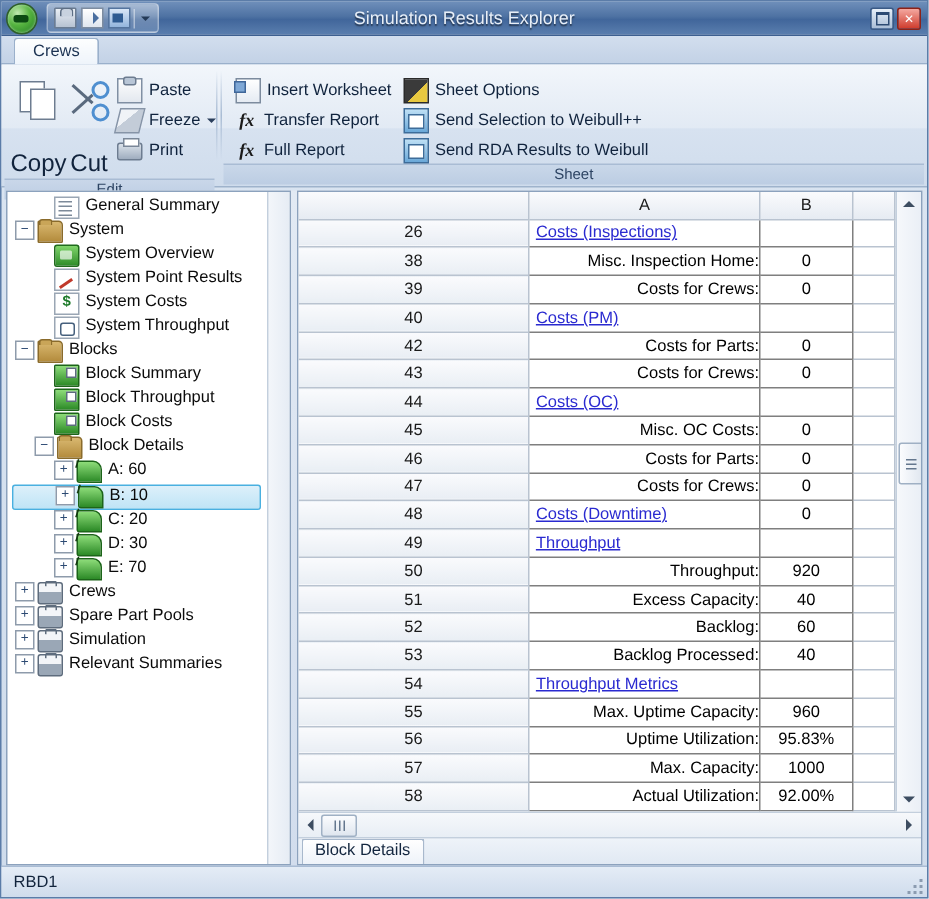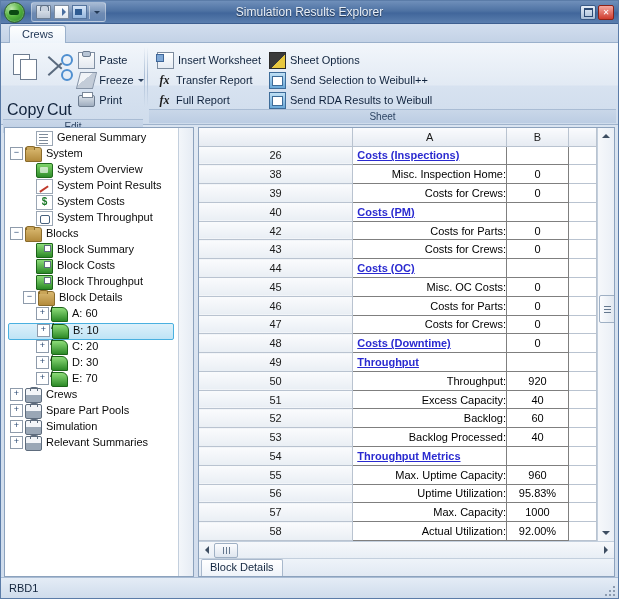--- a/index.html
+++ b/index.html
@@ -200,21 +200,21 @@
     border:1px solid #b9c3d0;border-top:none;border-left:none;
     text-align:center;color:#1a1a1a;height:19px;
   }
   td.rowh{
     width:28px;background:linear-gradient(180deg,#fafbfd,#e9eef4);
     border:1px solid #b9c3d0;border-top:none;border-left:none;
     text-align:center;color:#1a1a1a;
   }
   td.ca{border:1px solid #7f7f7f;border-top:none;border-left:none;
         padding-right:4px;text-align:right;color:#000;background:#fff;}
-  td.ca.hdr{text-align:left;padding-left:4px;border-right:1px solid #7f7f7f;font-weight:bold;}
+  td.ca.hdr{text-align:left;padding-left:4px;border-right:1px solid #7f7f7f;}
   td.ca.hdr span{color:#2a2ad0;text-decoration:underline;}
   td.cb{width:62px;border:1px solid #7f7f7f;border-top:none;border-left:none;
         text-align:center;color:#000;background:#fff;}
   td.cc{width:28px;border:1px solid #b9c3d0;border-top:none;border-left:none;background:#fff;}
 
   .vscroll{
     width:16px;flex:0 0 16px;background:linear-gradient(90deg,#f6f8fb,#eaeff6);
     border-left:1px solid #c3cfdd;display:flex;flex-direction:column;align-items:center;
     position:relative;
   }
@@ -427,27 +427,27 @@
           <div class="trow">
             <span class="indent" style="width: 15px;"></span>
             <span class="expspace"></span>
             <span class="ticon ic-blk"></span>
             <span>Block Summary</span>
           </div>
           <div class="trow">
             <span class="indent" style="width: 15px;"></span>
             <span class="expspace"></span>
             <span class="ticon ic-blk"></span>
+            <span>Block Throughput</span>
+          </div>
+          <div class="trow">
+            <span class="indent" style="width: 15px;"></span>
+            <span class="expspace"></span>
+            <span class="ticon ic-blk"></span>
             <span>Block Costs</span>
-          </div>
-          <div class="trow">
-            <span class="indent" style="width: 15px;"></span>
-            <span class="expspace"></span>
-            <span class="ticon ic-blk"></span>
-            <span>Block Throughput</span>
           </div>
           <div class="trow">
             <span class="indent" style="width: 15px;"></span>
             <span class="exp">−</span>
             <span class="ticon ic-folder"></span>
             <span>Block Details</span>
           </div>
           <div class="trow">
             <span class="indent" style="width: 28px;"></span>
             <span class="exp">+</span>

